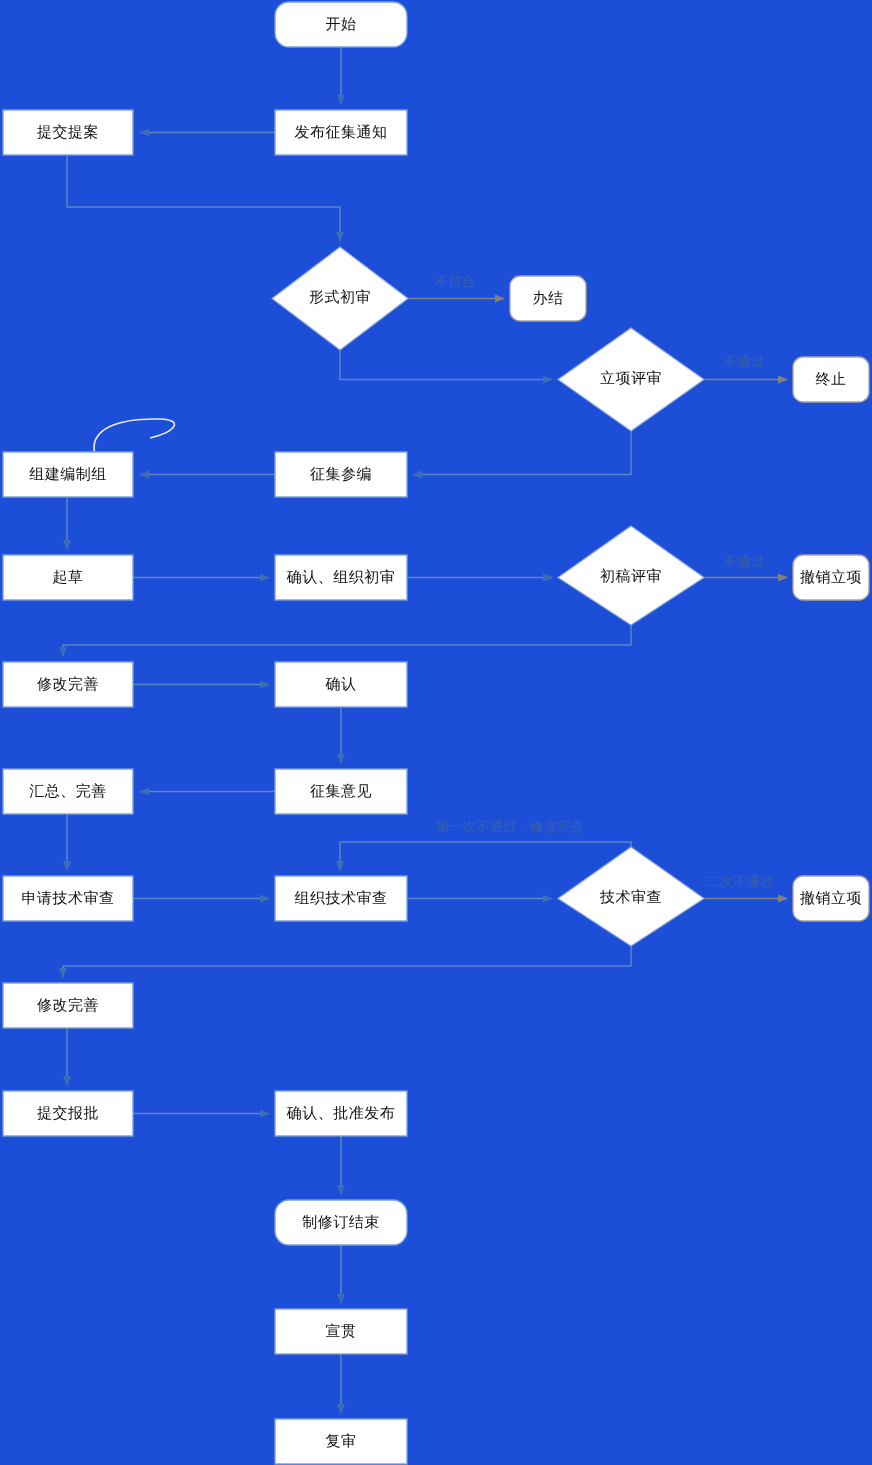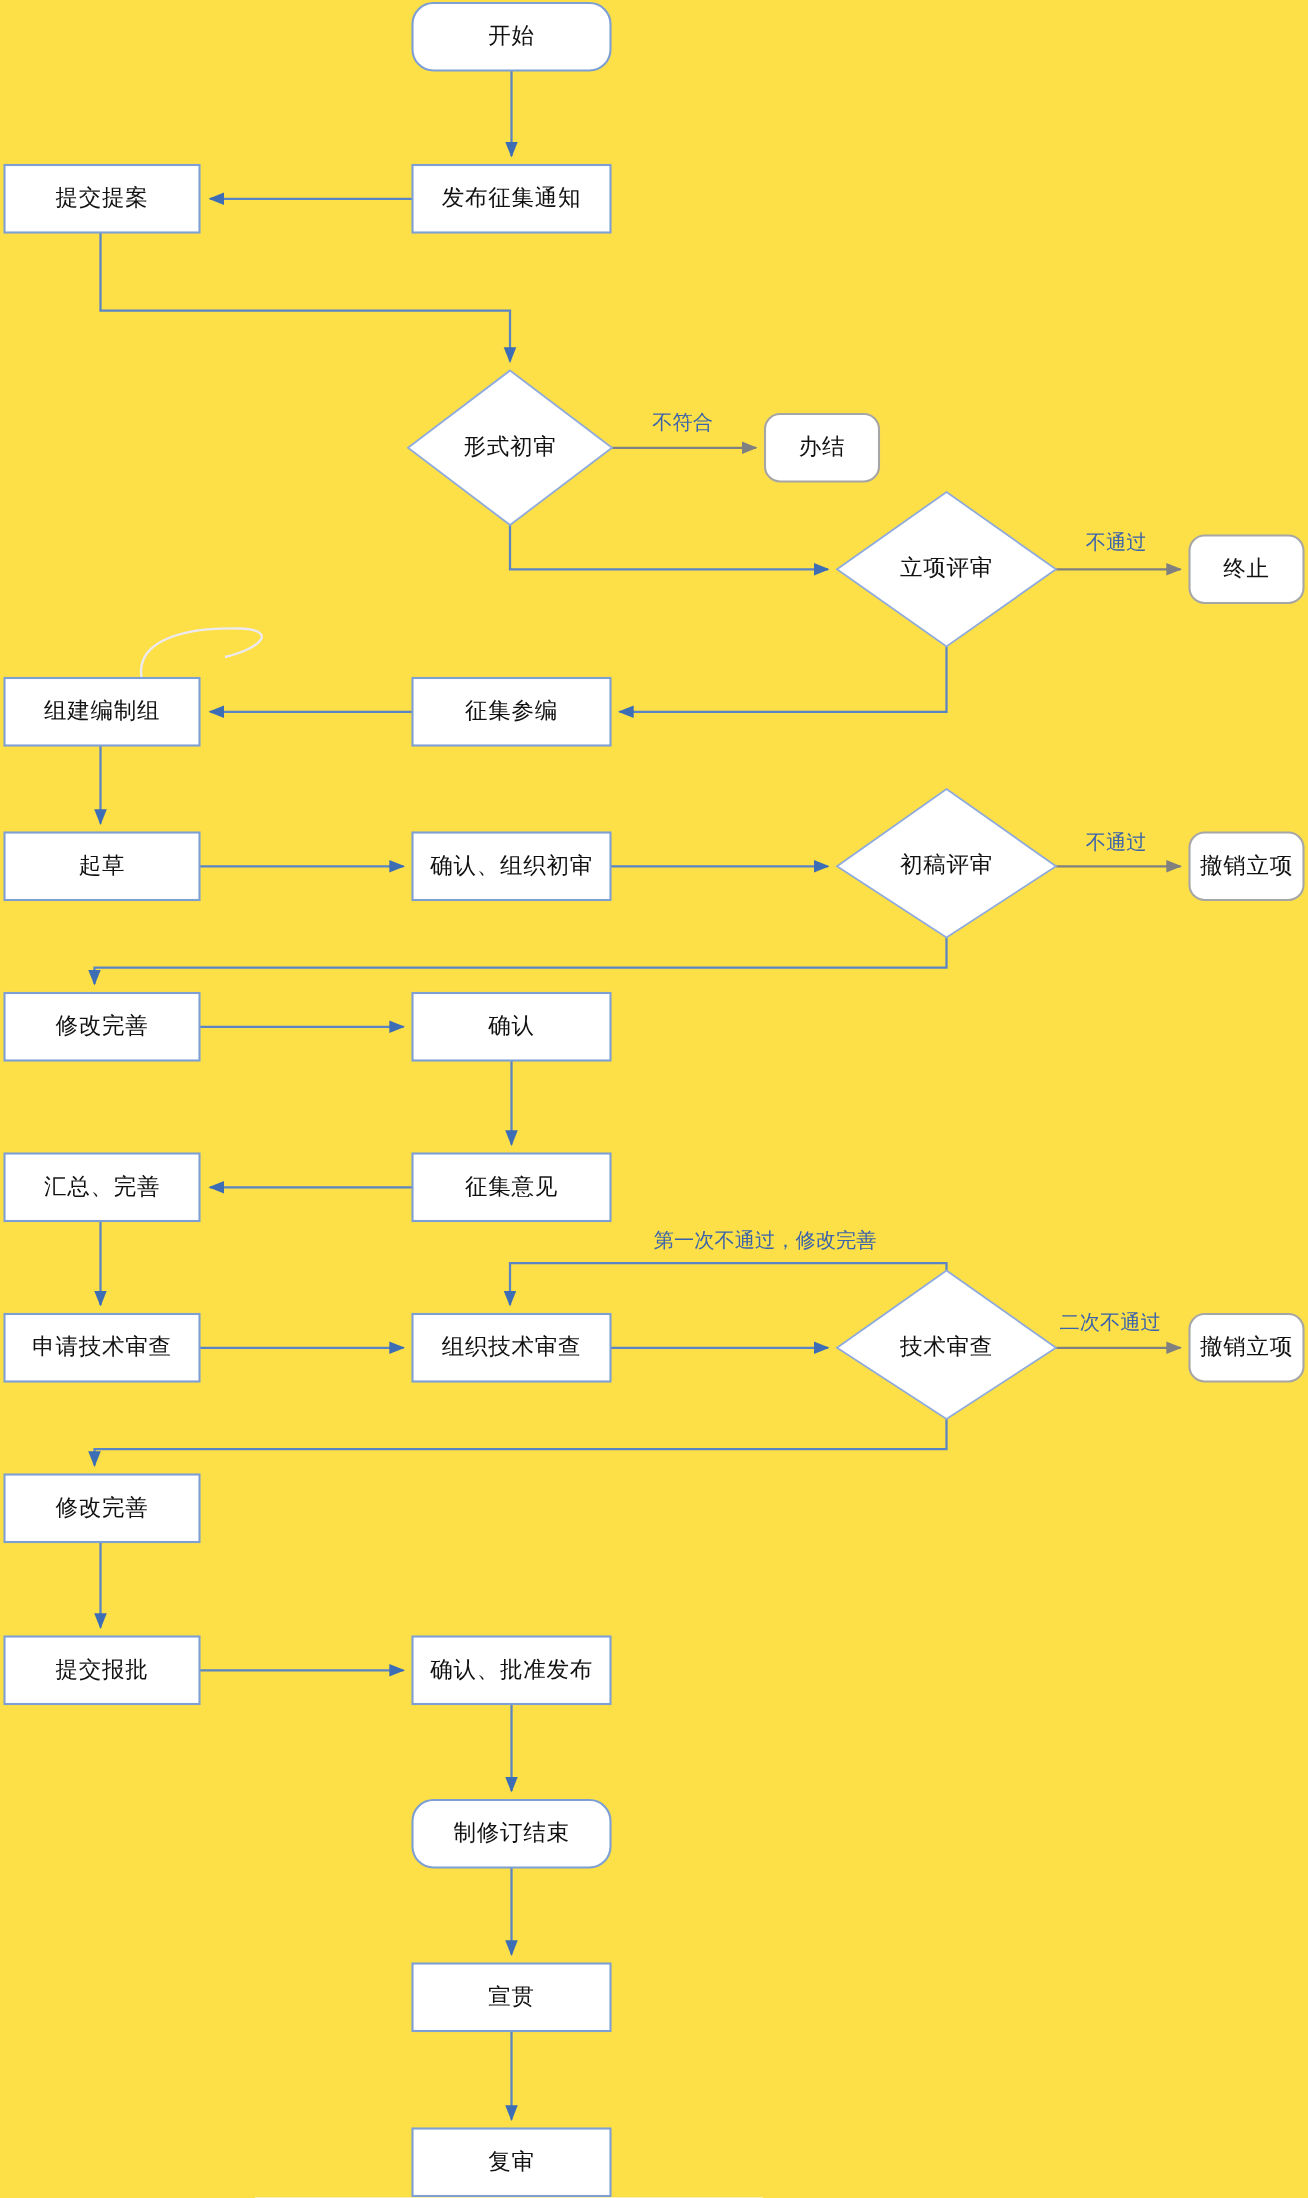--- a/index.html
+++ b/index.html
@@ -7,21 +7,21 @@
     padding: 0;
     background: #ffffff;
   }
   body {
     font-family: "Liberation Serif", "DejaVu Serif", serif;
   }
   #canvas-wrap {
     position: relative;
     width: 872px;
     height: 1465px;
-    background: #fde047;
+    background: #1d4ed8;
     overflow: hidden;
   }
   svg#flow {
     display: block;
     width: 872px;
     height: 1465px;
   }
   .node-shape {
     fill: #ffffff;
     stroke: #7d9fd3;

